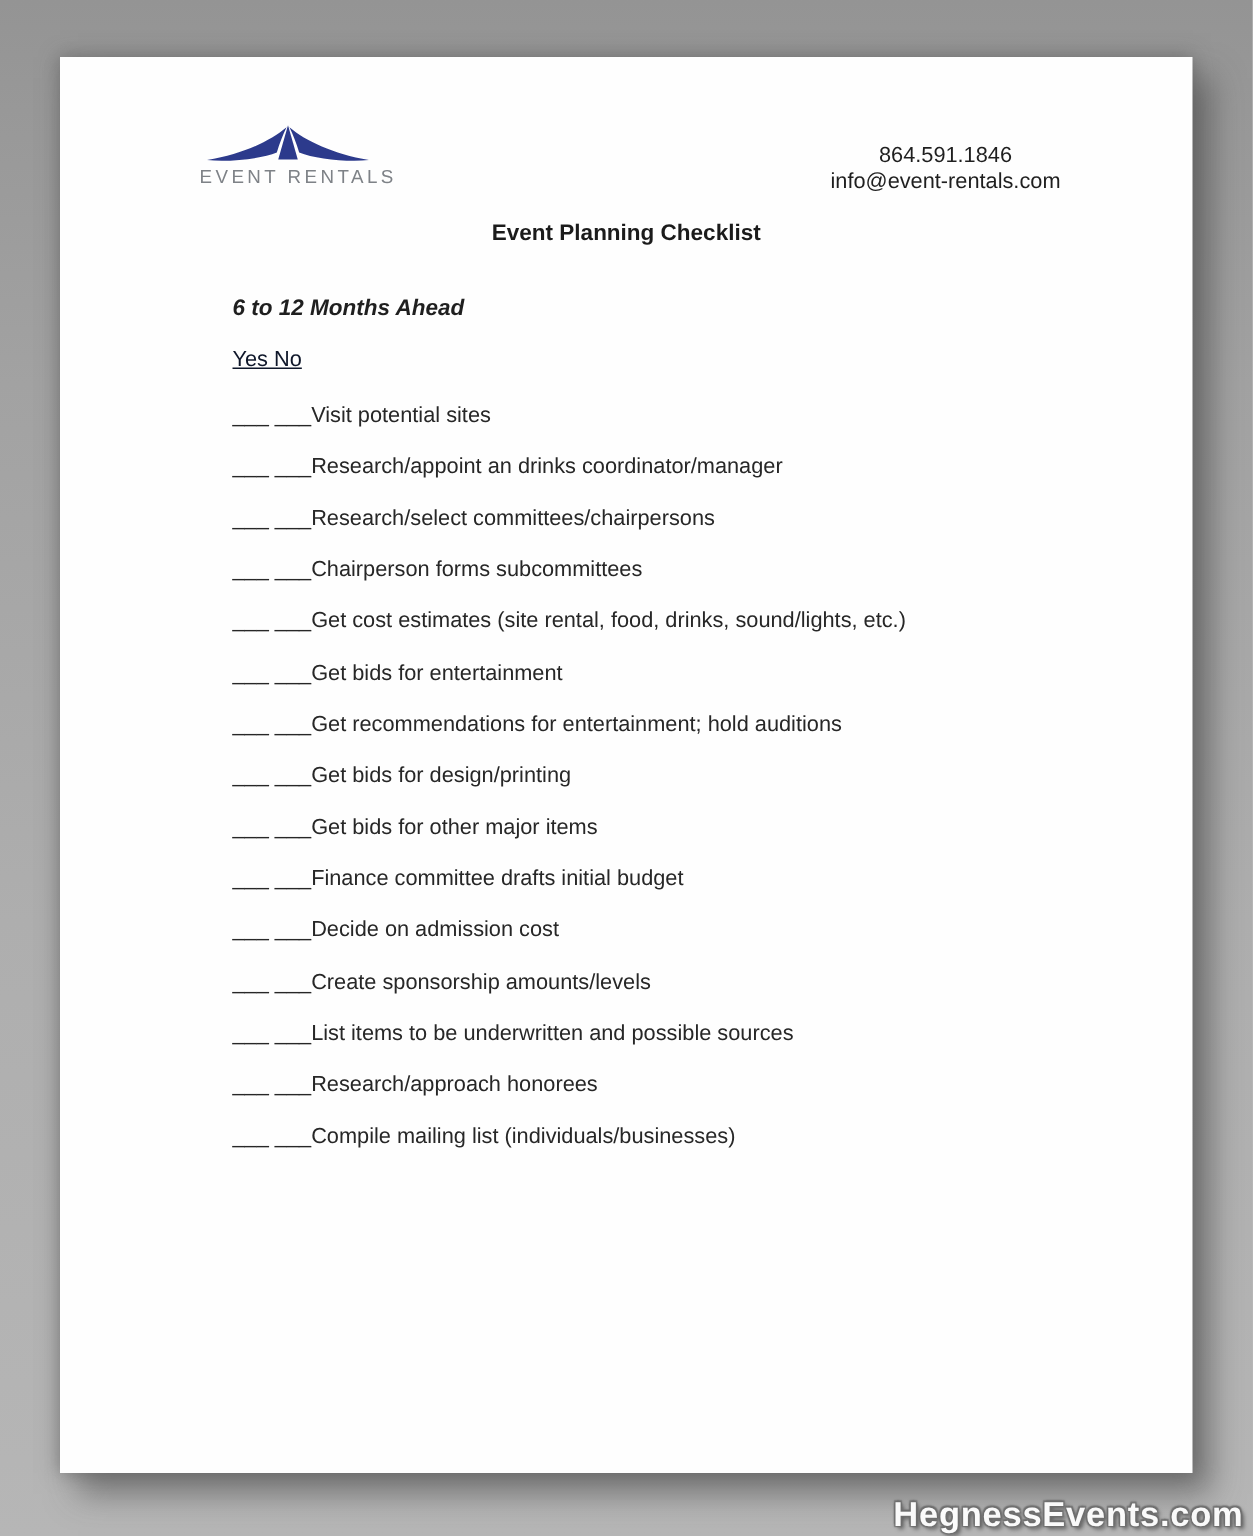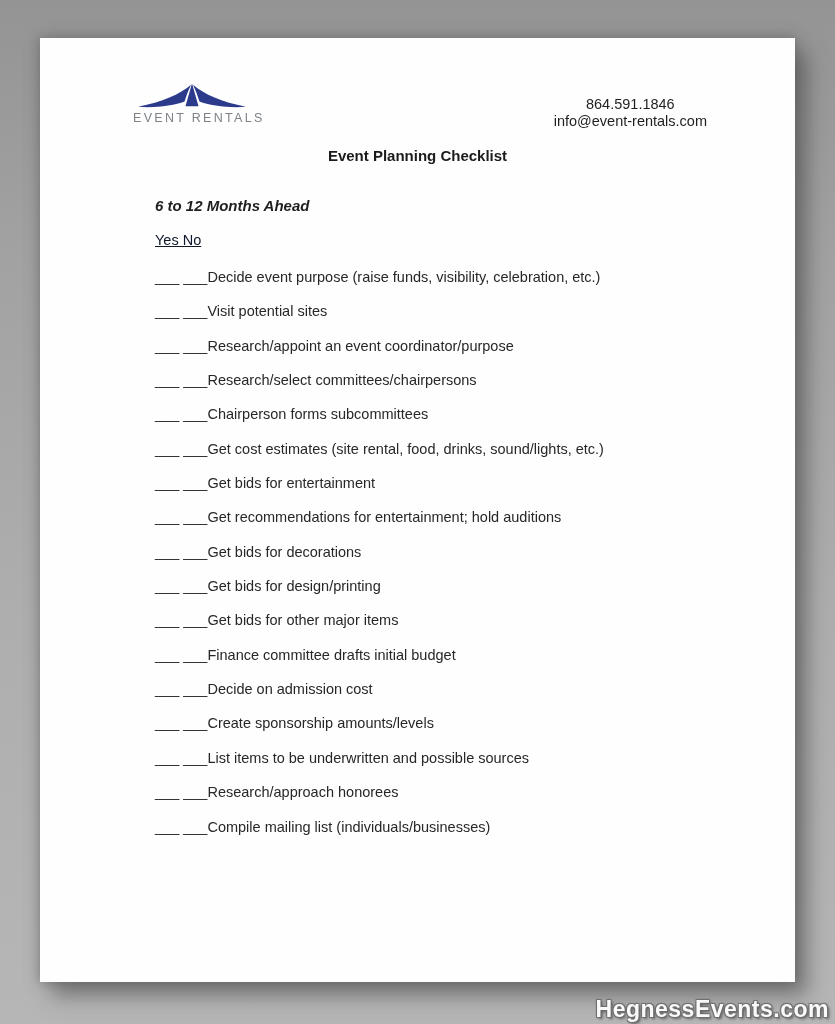--- a/index.html
+++ b/index.html
@@ -102,29 +102,27 @@
     </div>
 
     <div class="doc-title">Event Planning Checklist</div>
 
     <div class="section-heading">6 to 12 Months Ahead</div>
 
     <div class="column-labels">Yes No</div>
 
     <div class="checklist">
 
-    <div class="item"><span class="blank">___ ___</span><span class="item-text">Decide event purpose (raise funds, visibility, celebration, etc.)</span></div>
         <div class="item"><span class="blank">___ ___</span><span class="item-text">Visit potential sites</span></div>
-        <div class="item"><span class="blank">___ ___</span><span class="item-text">Research/appoint an event coordinator/purpose</span></div>
+        <div class="item"><span class="blank">___ ___</span><span class="item-text">Research/appoint an drinks coordinator/manager</span></div>
         <div class="item"><span class="blank">___ ___</span><span class="item-text">Research/select committees/chairpersons</span></div>
         <div class="item"><span class="blank">___ ___</span><span class="item-text">Chairperson forms subcommittees</span></div>
         <div class="item"><span class="blank">___ ___</span><span class="item-text">Get cost estimates (site rental, food, drinks, sound/lights, etc.)</span></div>
         <div class="item"><span class="blank">___ ___</span><span class="item-text">Get bids for entertainment</span></div>
         <div class="item"><span class="blank">___ ___</span><span class="item-text">Get recommendations for entertainment; hold auditions</span></div>
-        <div class="item"><span class="blank">___ ___</span><span class="item-text">Get bids for decorations</span></div>
         <div class="item"><span class="blank">___ ___</span><span class="item-text">Get bids for design/printing</span></div>
         <div class="item"><span class="blank">___ ___</span><span class="item-text">Get bids for other major items</span></div>
         <div class="item"><span class="blank">___ ___</span><span class="item-text">Finance committee drafts initial budget</span></div>
         <div class="item"><span class="blank">___ ___</span><span class="item-text">Decide on admission cost</span></div>
         <div class="item"><span class="blank">___ ___</span><span class="item-text">Create sponsorship amounts/levels</span></div>
         <div class="item"><span class="blank">___ ___</span><span class="item-text">List items to be underwritten and possible sources</span></div>
         <div class="item"><span class="blank">___ ___</span><span class="item-text">Research/approach honorees</span></div>
         <div class="item"><span class="blank">___ ___</span><span class="item-text">Compile mailing list (individuals/businesses)</span></div>
       </div>
 

